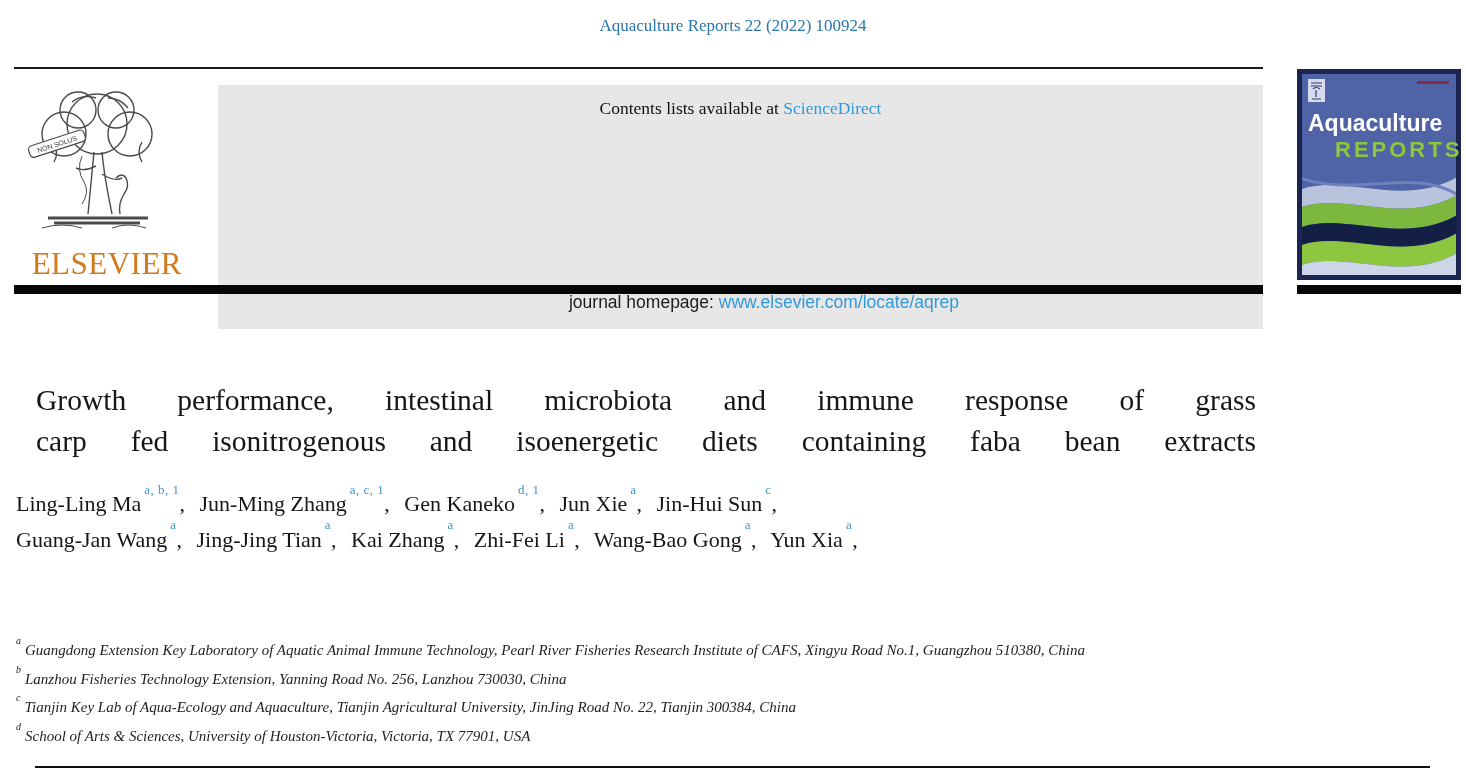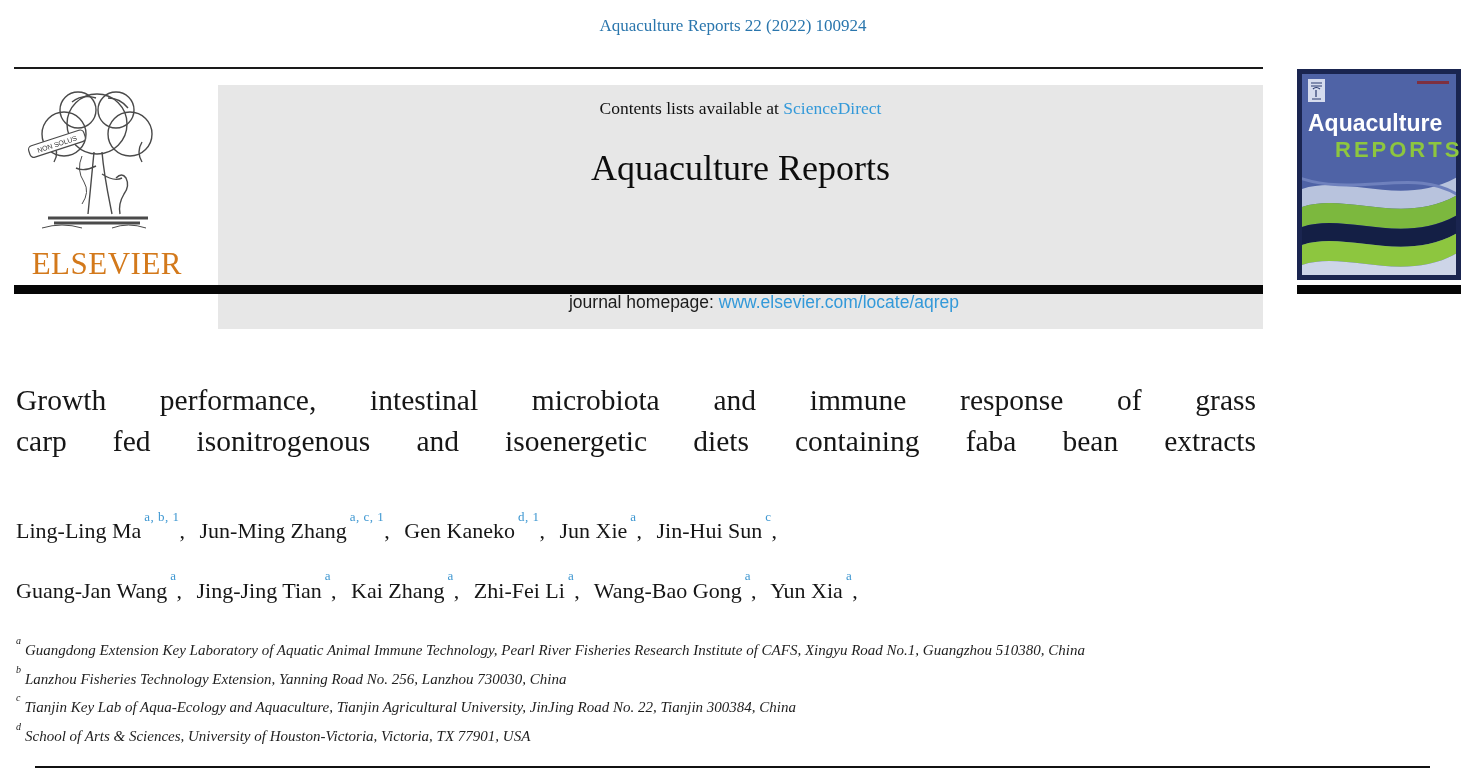--- a/index.html
+++ b/index.html
@@ -47,25 +47,25 @@
   }
   .thick-bar { position:absolute; left:14px; top:285px; width:1249px; height:9px; background:#060606; }
   .cover-bar { position:absolute; left:1297px; top:285px; width:164px; height:9px; background:#060606; }
   
   .cover { position:absolute; left:1297px; top:69px; width:172px; height:211px; }
   
   .title-block {
     position:absolute; left:16px; top:380px; width:1240px;
     font-size:29.5px; line-height:41px; color:#161616;
   }
-  .title-line { text-align:justify; text-align-last:justify; }
+  .title-line { text-align:justify; text-align-last:justify;margin-left:20px; }
   
   .authors-block {
-    position:absolute; left:16px; top:499px; width:1250px;
-    font-size:22px; line-height:54px; color:#161616;
+    position:absolute; left:16px; top:484px; width:1250px;
+    font-size:22px; line-height:30px; color:#161616;
   }
   .author { margin-right:9px; white-space:nowrap; }
   .author-sup {
     font-size:13px; color:#3e97d1;
     position:relative; top:-9px; margin-left:3px; letter-spacing:0.5px;
   }
   .author-sep { color:#161616; }
   
   .affil-block {
     position:absolute; left:16px; top:634px; width:1250px;
@@ -108,21 +108,20 @@
         <text x="45" y="65" text-anchor="middle" font-family="Liberation Sans, sans-serif" font-size="7" fill="#333">NON SOLUS</text>
       </g>
     </svg>
     <div class="wordmark">ELSEVIER</div>
   </div>
 
   <div class="header-box">
     <div class="contents-line">
       <span>Contents lists available at </span><span class="link-blue">ScienceDirect</span>
     </div>
-    <div class="journal-title">Aquaculture Reports</div>
     <div class="homepage-line">
       <span>journal homepage: </span><span class="link-blue">www.elsevier.com/locate/aqrep</span>
     </div>
   </div>
 
   <div class="cover">
     <svg width="164" height="211" viewBox="0 0 164 211">
       <rect x="0" y="0" width="164" height="211" fill="#1a2550"></rect>
       <rect x="5" y="5" width="154" height="201" fill="#4f63a6"></rect>
       <clipPath id="coverclip">

